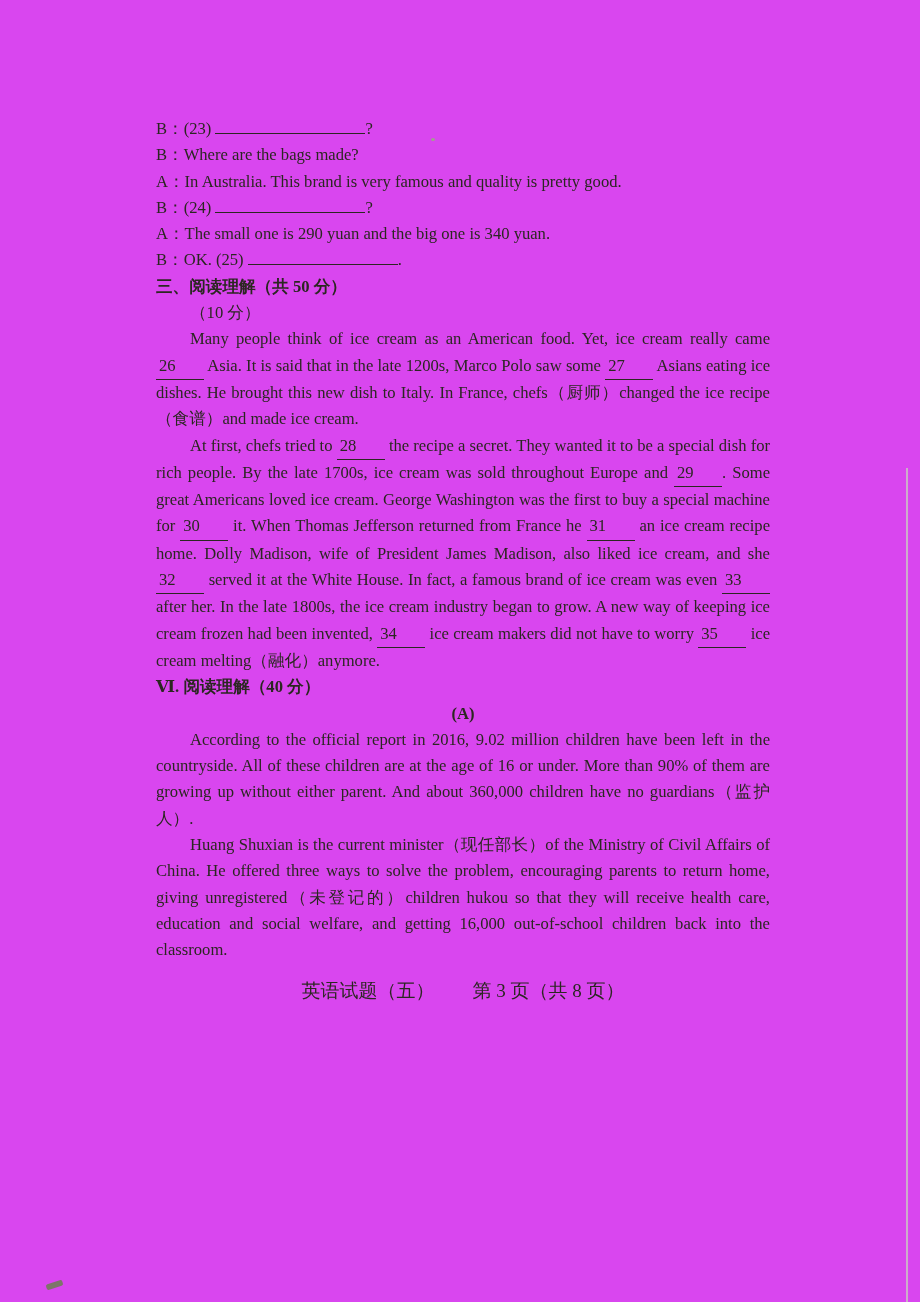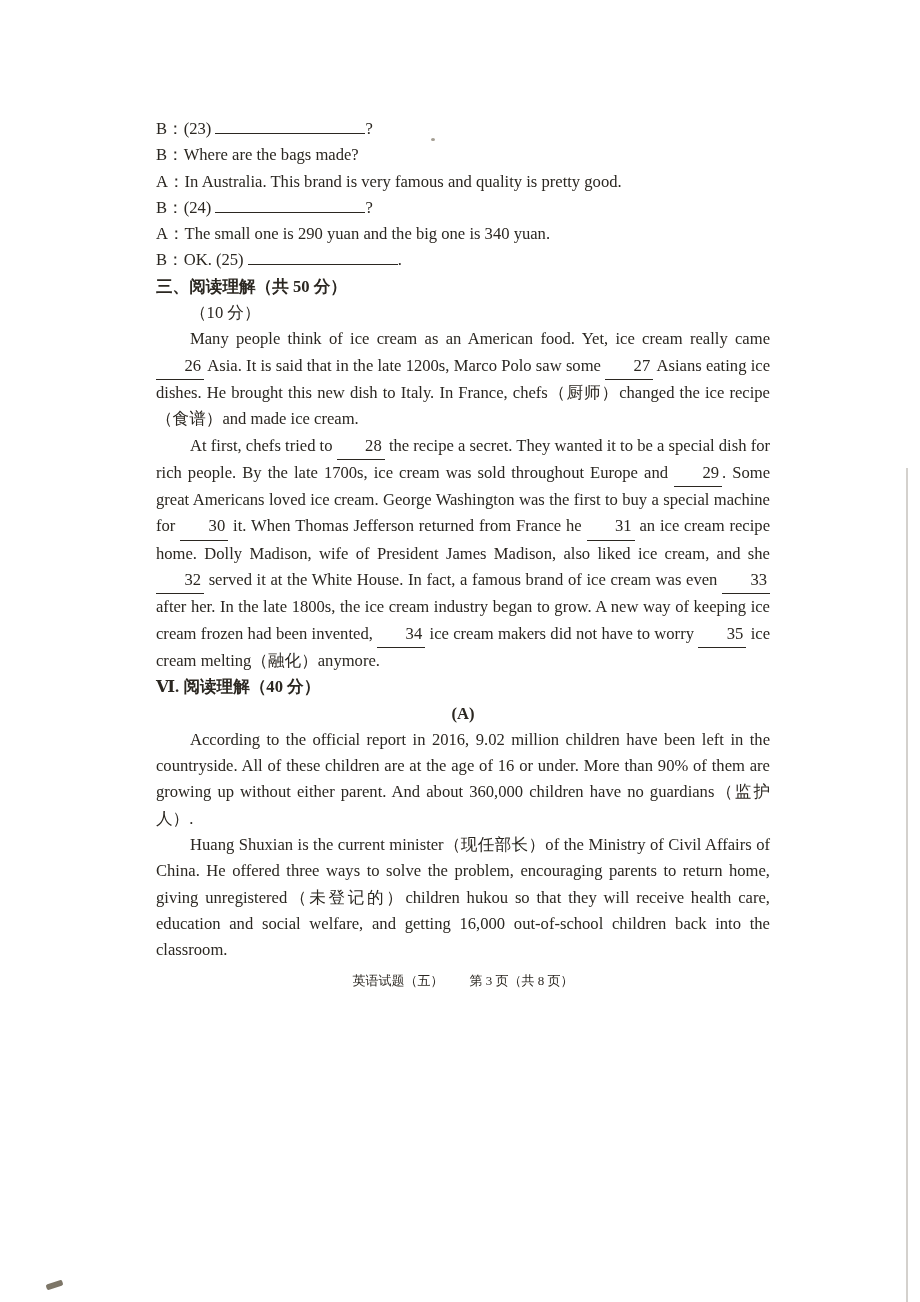--- a/index.html
+++ b/index.html
@@ -1,21 +1,21 @@
 <!DOCTYPE html>
 <html><head>
 <meta charset="utf-8">
 <style>
   html, body { margin: 0; padding: 0; background: #e8e8e8; }
   .page {
     position: relative;
     width: 920px;
     height: 1302px;
     margin: 0 auto;
-    background: #ffffff;
+    background: #d946ef;
     color: #2b2721;
     font-family: "Liberation Serif", "DejaVu Serif", serif;
     overflow: hidden;
   }
   .content {
     position: absolute;
     left: 156px;
     top: 116px;
     width: 614px;
     font-size: 16.6px;
@@ -42,35 +42,35 @@
     text-indent: 34px;
   }
   .passage-label {
     text-align: center;
     font-weight: bold;
   }
   .blank-num {
     display: inline-block;
     min-width: 42px;
     padding: 0 3px;
-    text-align: right;
+    text-align: left;
     text-indent: 0;
     border-bottom: 1.3px solid #2b2721;
   }
   .blank-line {
     display: inline-block;
     width: 150px;
     height: 1em;
     border-bottom: 1.3px solid #2b2721;
     vertical-align: baseline;
   }
   .footer {
-    margin-top: 4px;
+    margin-top: 14px;
     text-align: center;
-    font-size: 13px;
+    font-size: 19px;
   }
   
   .artifact-vline {
     position: absolute;
     left: 906px;
     top: 468px;
     width: 2px;
     height: 834px;
     background: #c9c6c0;
     opacity: 0.8;

